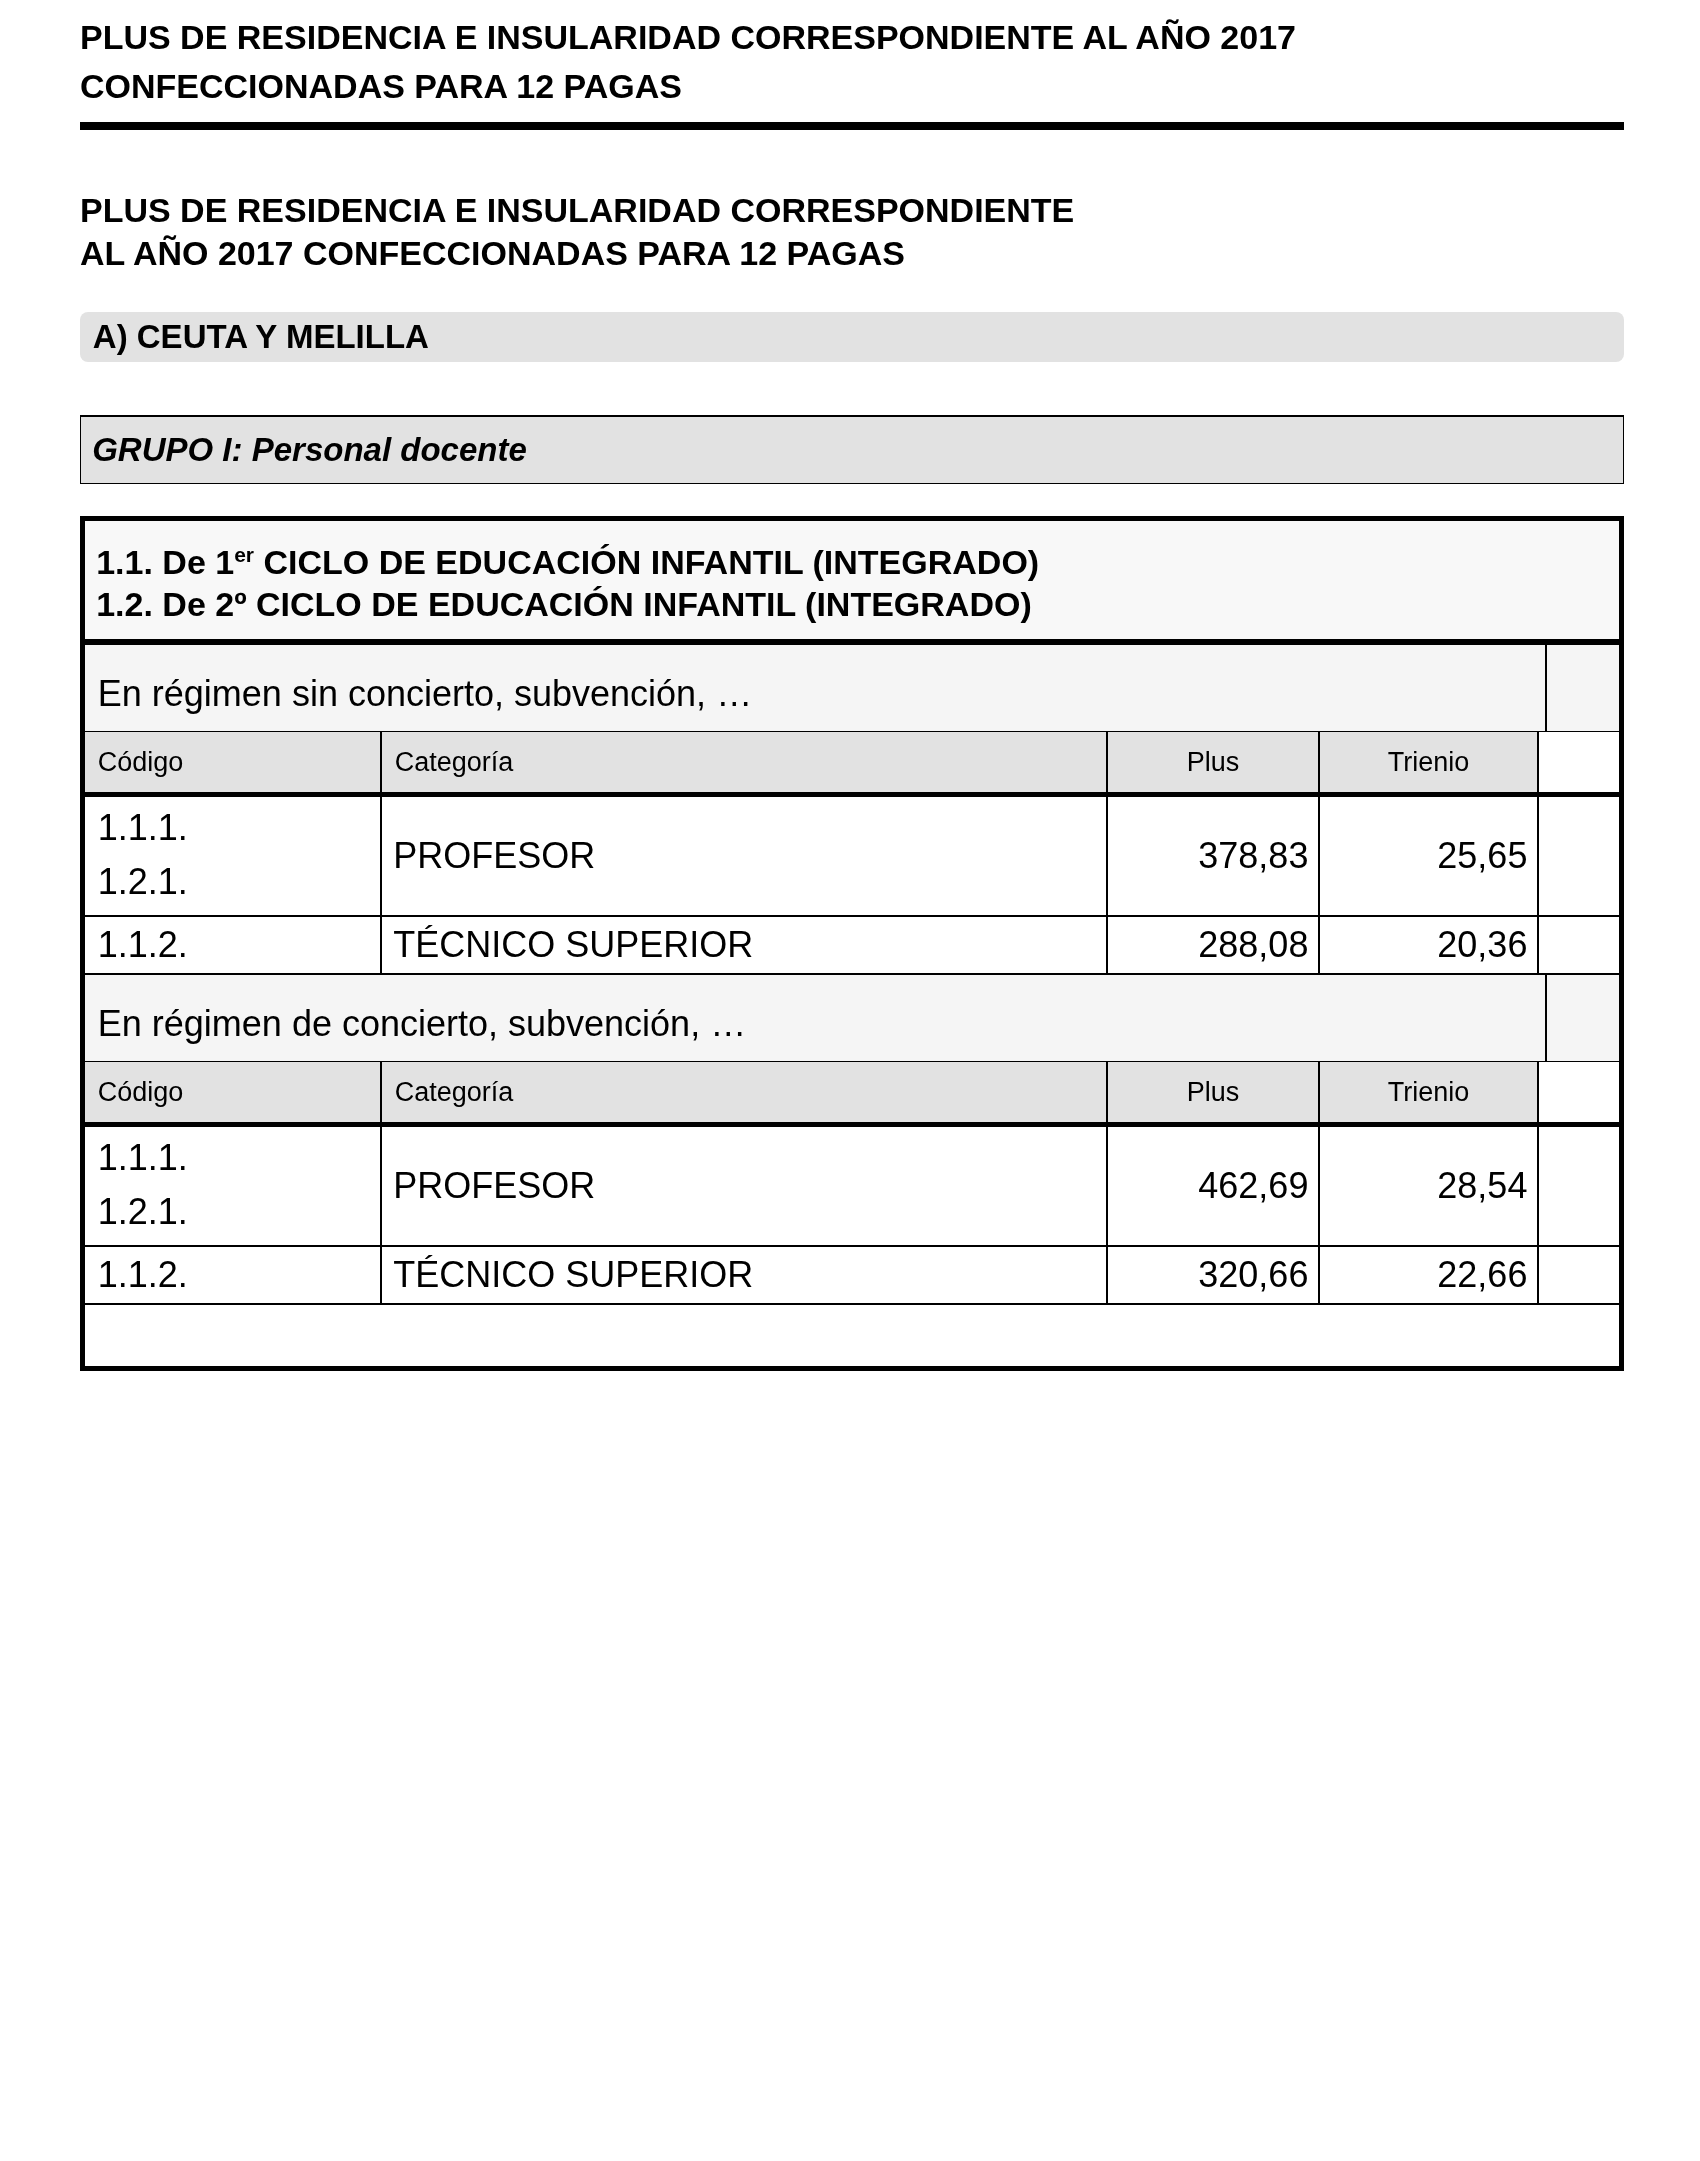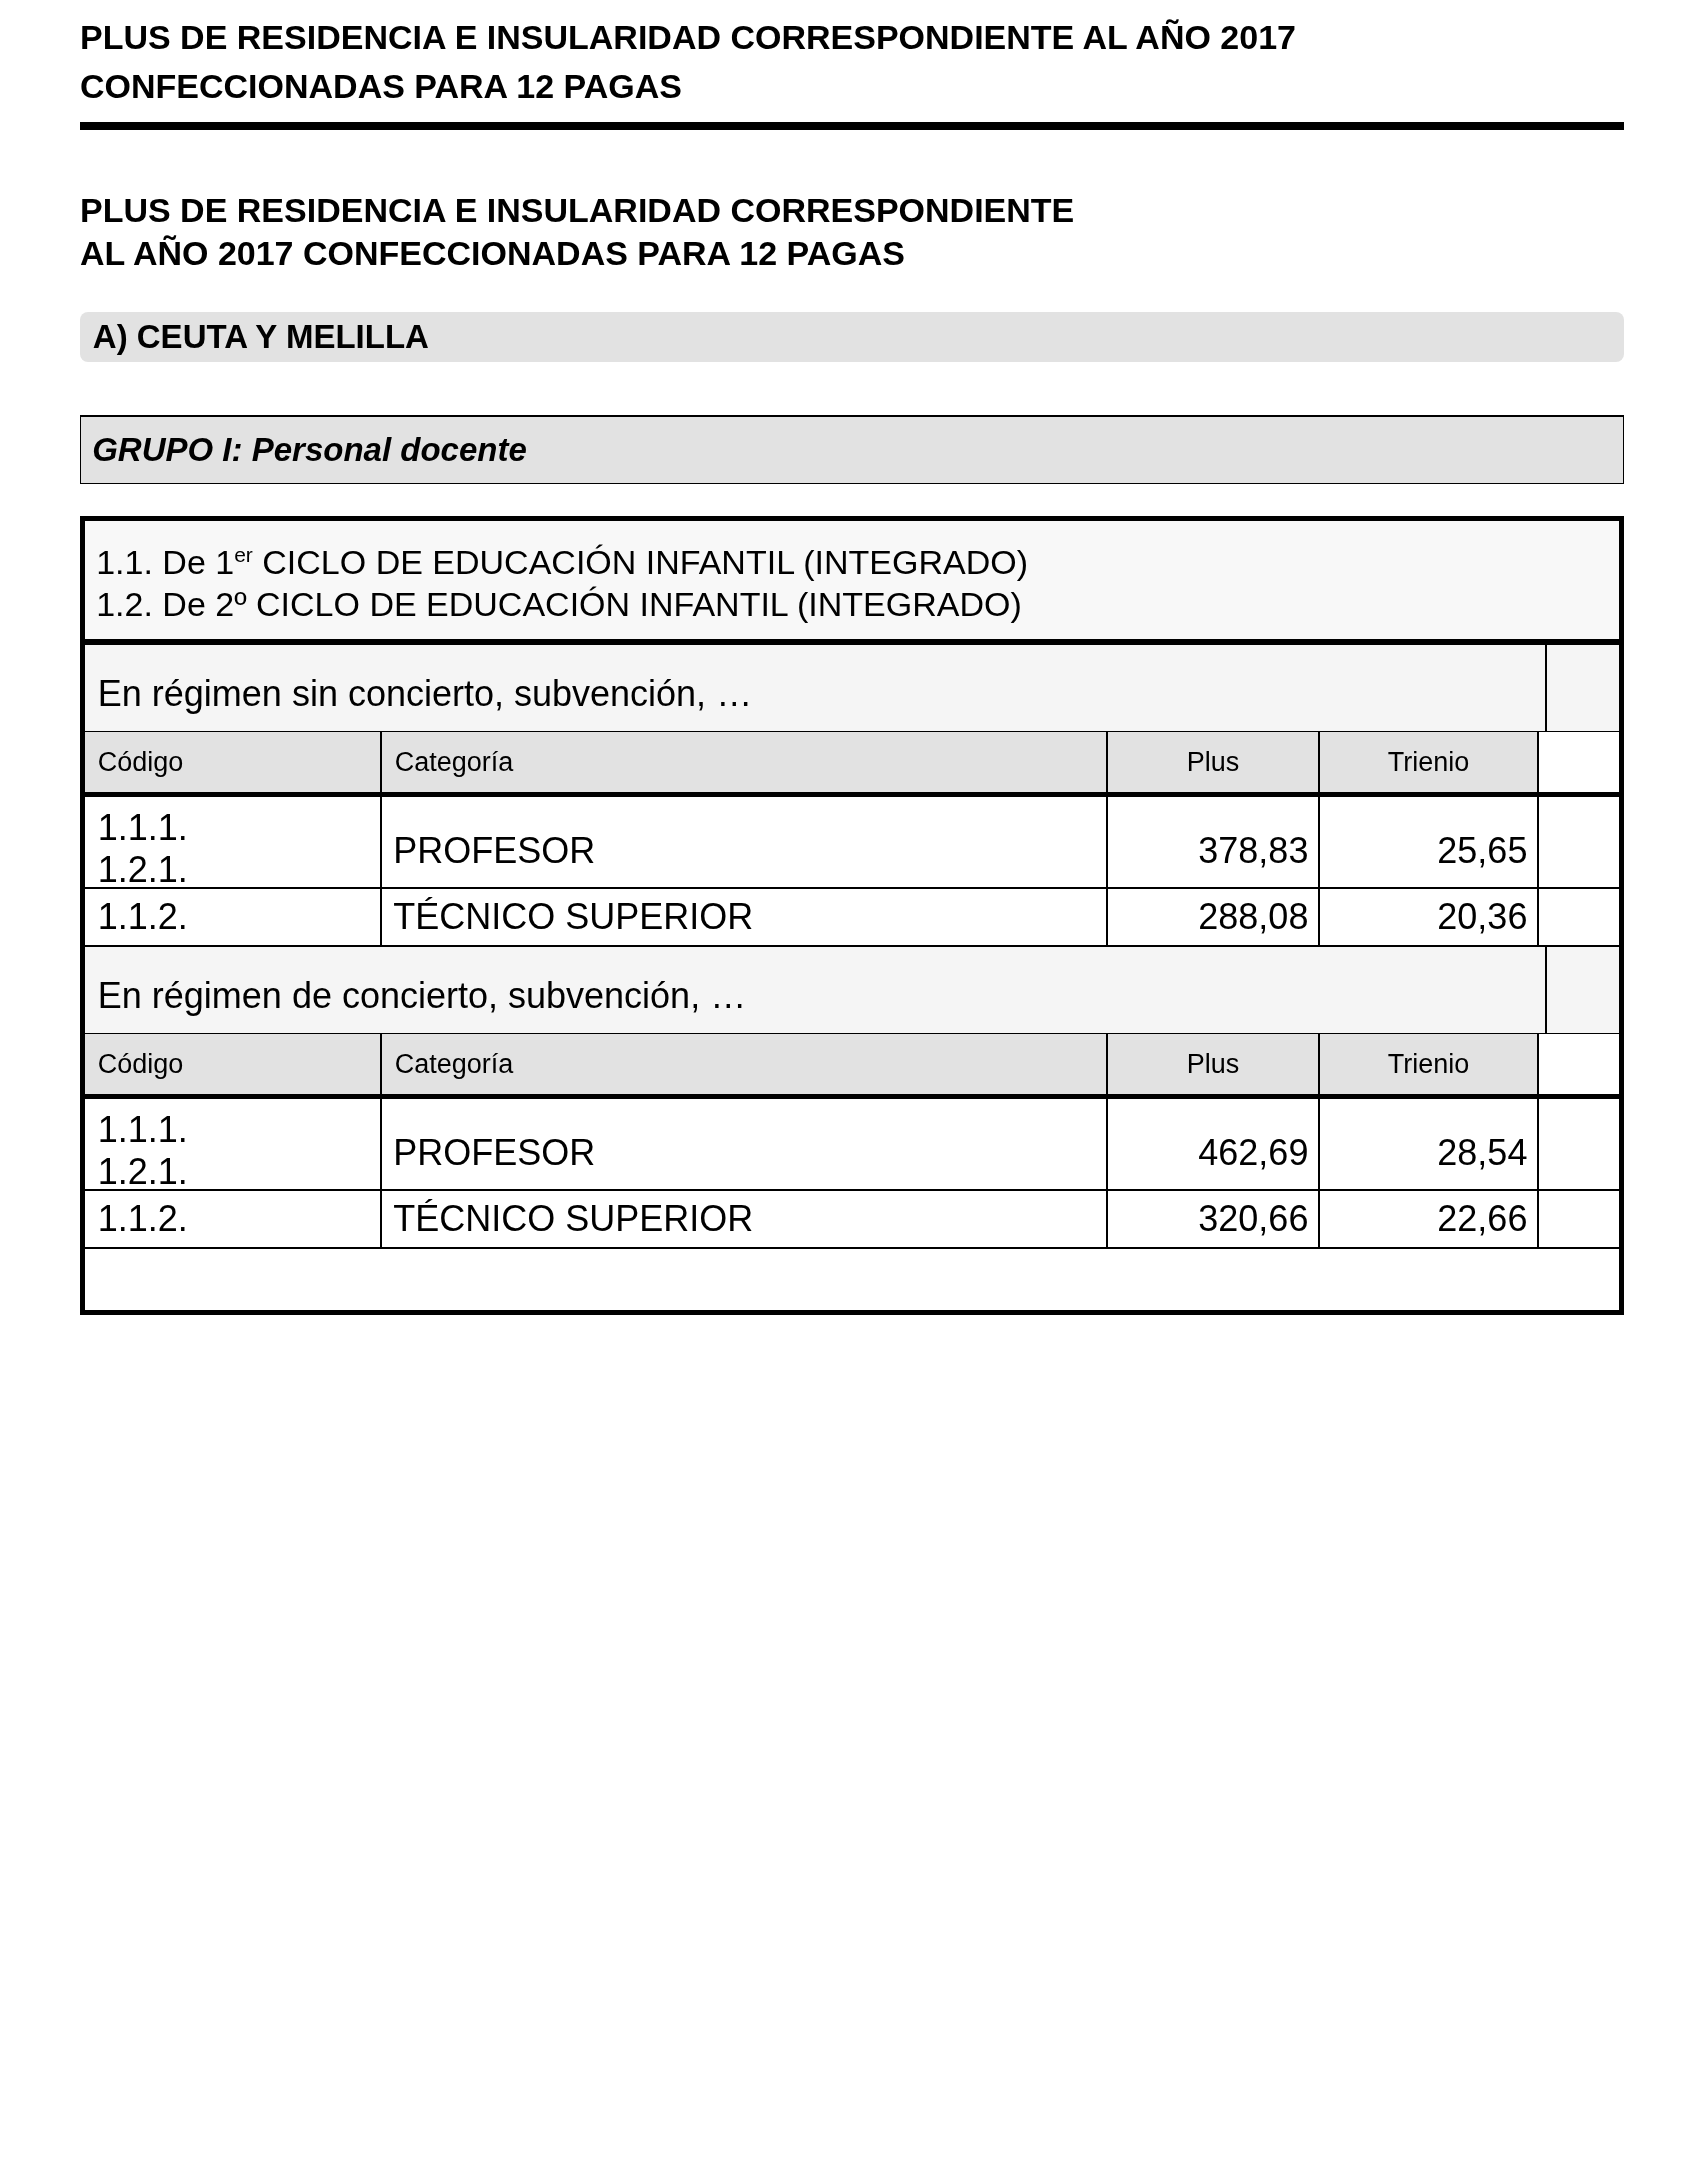--- a/index.html
+++ b/index.html
@@ -51,21 +51,21 @@
   
   .table-wrap {
     margin-top: 32px;
     border: 5.6px solid #000;
     background: #fff;
   }
   .thead-block {
     height: 118px;
     background: #f8f8f8;
     padding: 20px 8px 0 11.2px;
-    font-size: 34px; font-weight: normal; line-height: 42px;
+    font-size: 34px; font-weight: bold; line-height: 42px;
   }
   .thead-block sup { font-size: 21px; vertical-align: super; line-height: 0; }
   .hrule-thick { height: 6.4px; background: #000; }
 
   .band {
     height: 87px;
     border-bottom: 1.6px solid #000;
     display: grid;
     grid-template-columns: 1462px 1fr;
   }
@@ -84,21 +84,21 @@
   }
   .trow .cell { border-right: 2.4px solid #000; }
   .trow .cell:last-child { border-right: none; }
 
   .trow.thead-row { height: 65px; border-bottom: 5.6px solid #000; }
   .trow.thead-row .cell { background: #e2e2e2; font-size: 27px; }
   .trow.thead-row .cell.spacer-cell { background: #ffffff; }
   .th-left  { display: flex; align-items: center; padding-left: 12.8px; }
   .th-center{ display: flex; align-items: center; justify-content: center; }
 
-  .trow.tall  { height: 92px; border-bottom: 2.4px solid #000; }
+  .trow.tall  { height: 120px; border-bottom: 2.4px solid #000; }
   .trow.short { height: 58px;  border-bottom: 2.4px solid #000; }
 
   .code-cell {
     font-size: 36px;
     display: flex; flex-direction: column;
     justify-content: space-between;
     padding: 9.6px 0 12.8px 12.8px;
   }
   .trow.short .code-cell { justify-content: center; padding: 0 0 0 12.8px; }
   .cat-cell {

